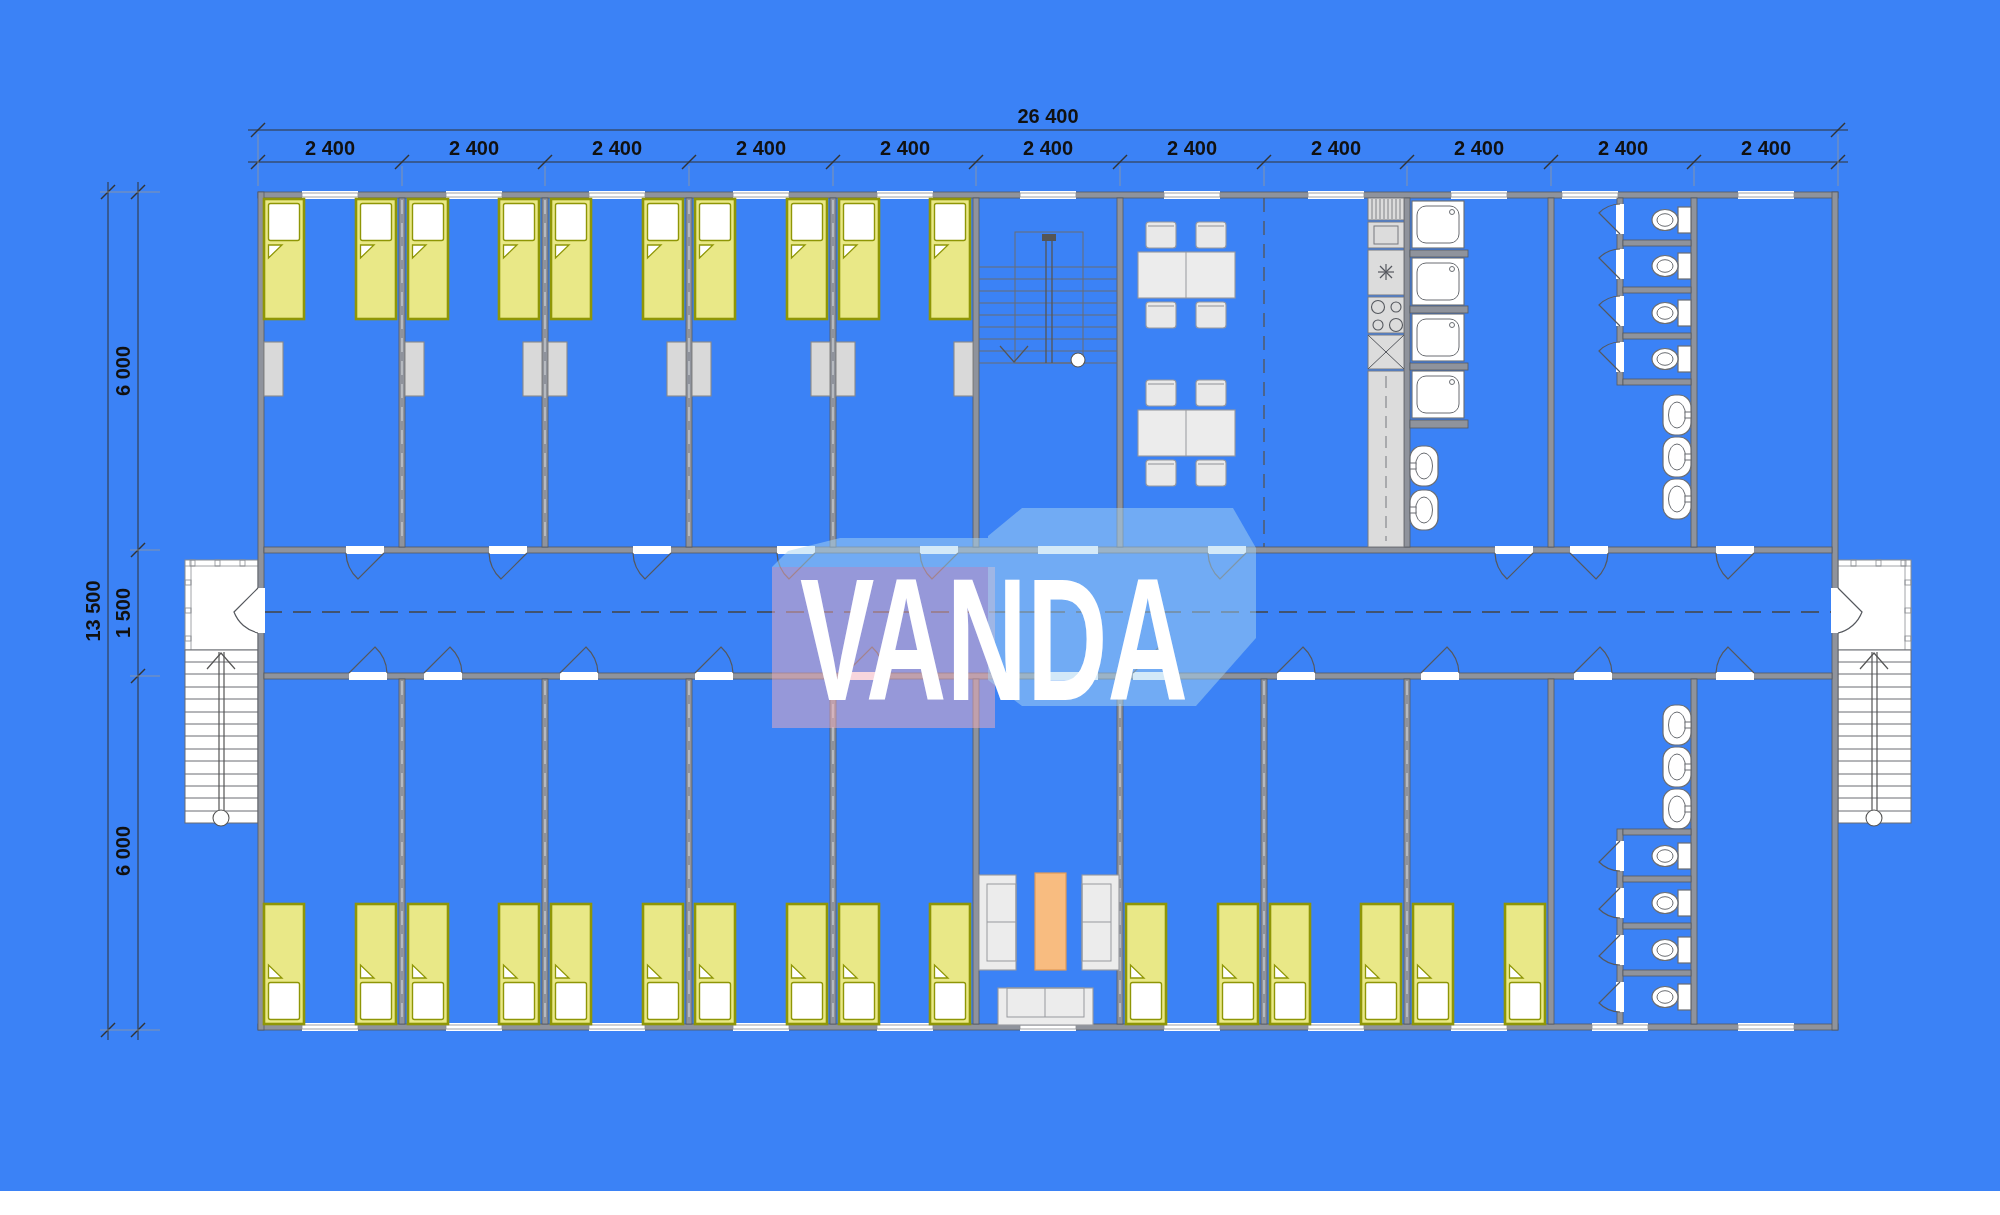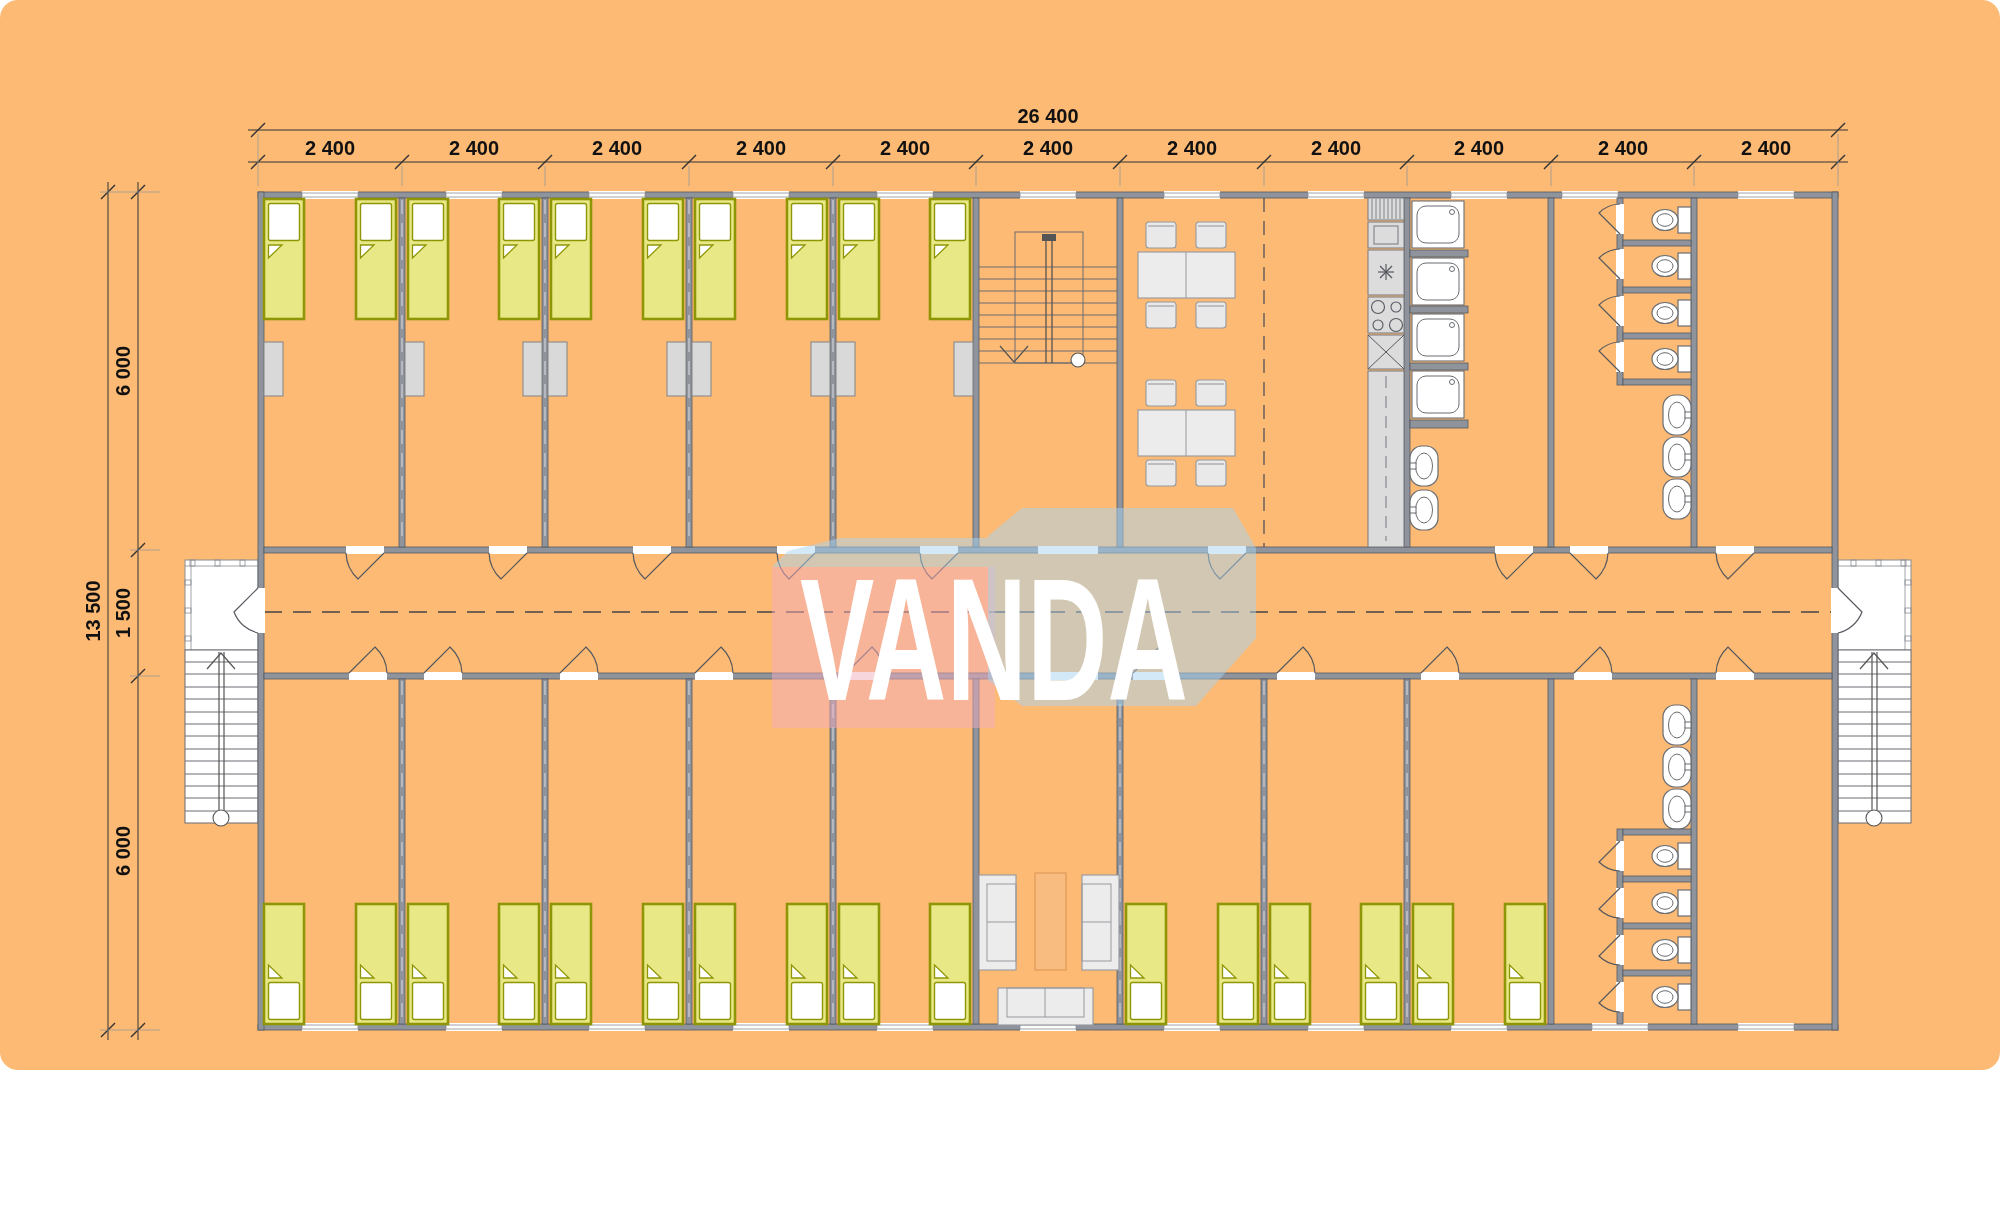--- a/index.html
+++ b/index.html
@@ -1,16 +1,16 @@
 <!DOCTYPE html>
 <html><head>
 <meta charset="utf-8">
 <style>
   html,body{margin:0;padding:0;background:#ffffff;}
-  .page{width:2000px;height:1070px;position:relative;background:#fdba74;font-family:"Liberation Sans",sans-serif;border-radius:18px;}
+  .page{width:2000px;height:1191px;position:relative;background:#3b82f6;font-family:"Liberation Sans",sans-serif;}
   svg{display:block;}
   text{font-family:"Liberation Sans","DejaVu Sans",sans-serif;}
   .dim{font-size:20px;font-weight:bold;fill:#111;}
   .wall{fill:#8f939c;stroke:#565a61;stroke-width:0.8;}
   .opening{fill:#ffffff;stroke:none;}
   .thin{stroke:#6a6d72;stroke-width:1;fill:none;}
   .thin2{stroke:#8a8d92;stroke-width:0.8;fill:none;}
   .door{stroke:#55585e;stroke-width:1.2;fill:none;}
   .counter{fill:#dcdcdc;stroke:#77797e;stroke-width:1;}
   .furn{fill:#ececec;stroke:#97999e;stroke-width:1.1;}

